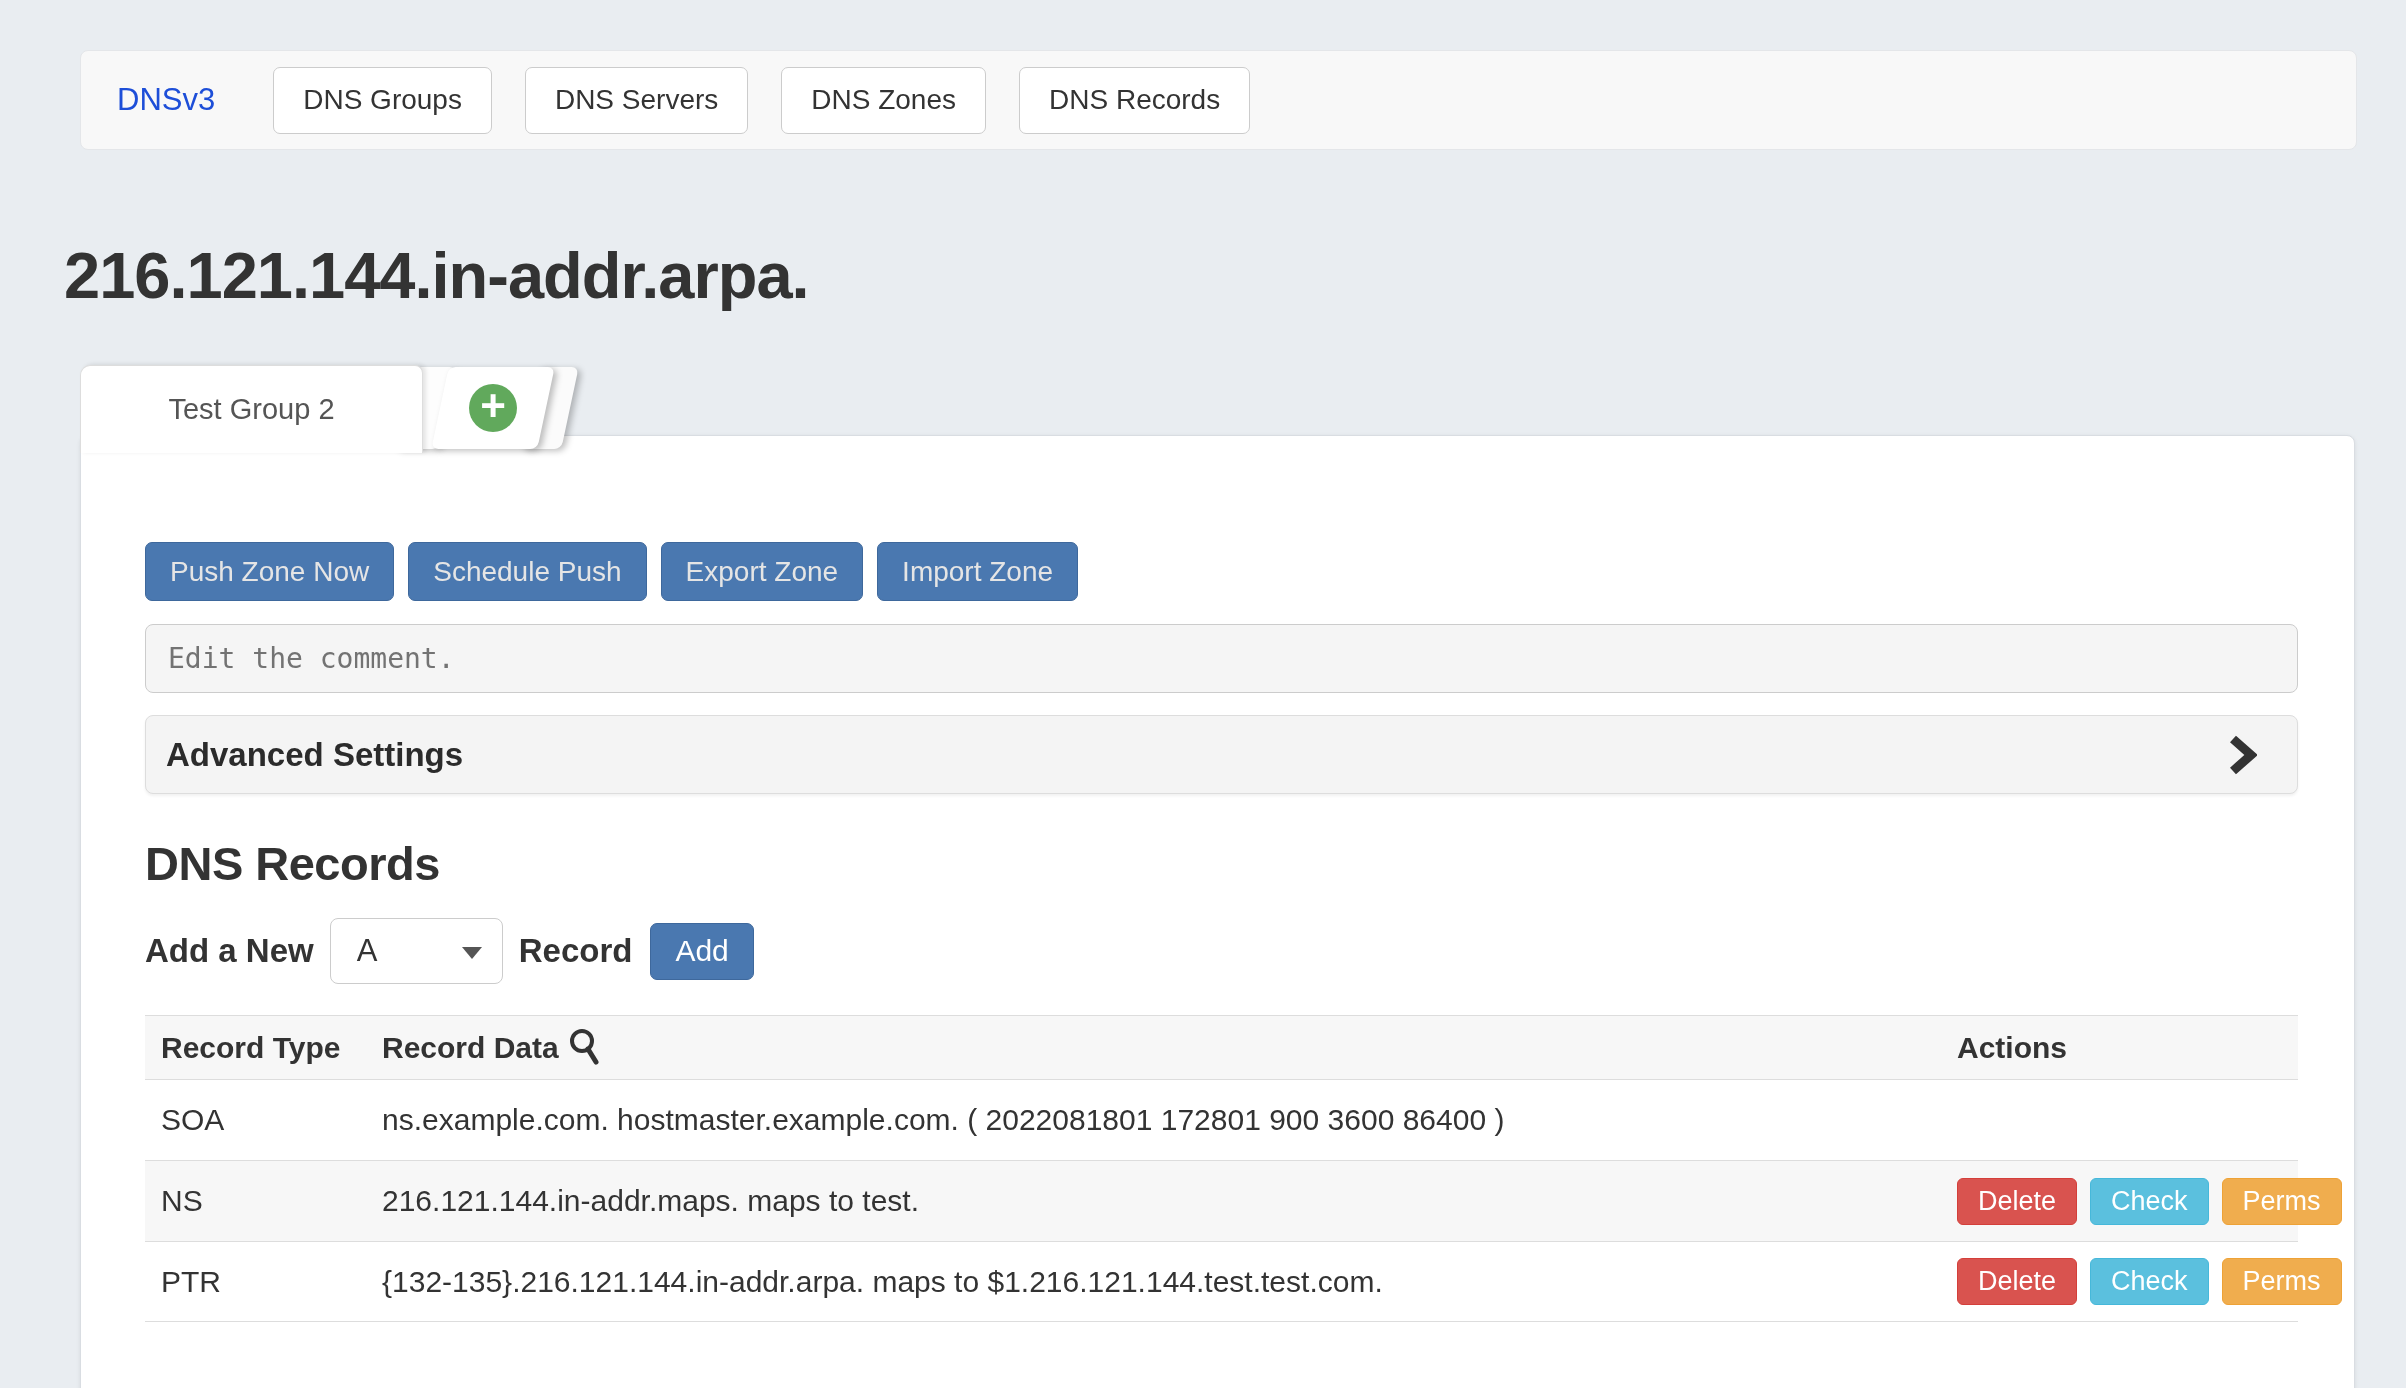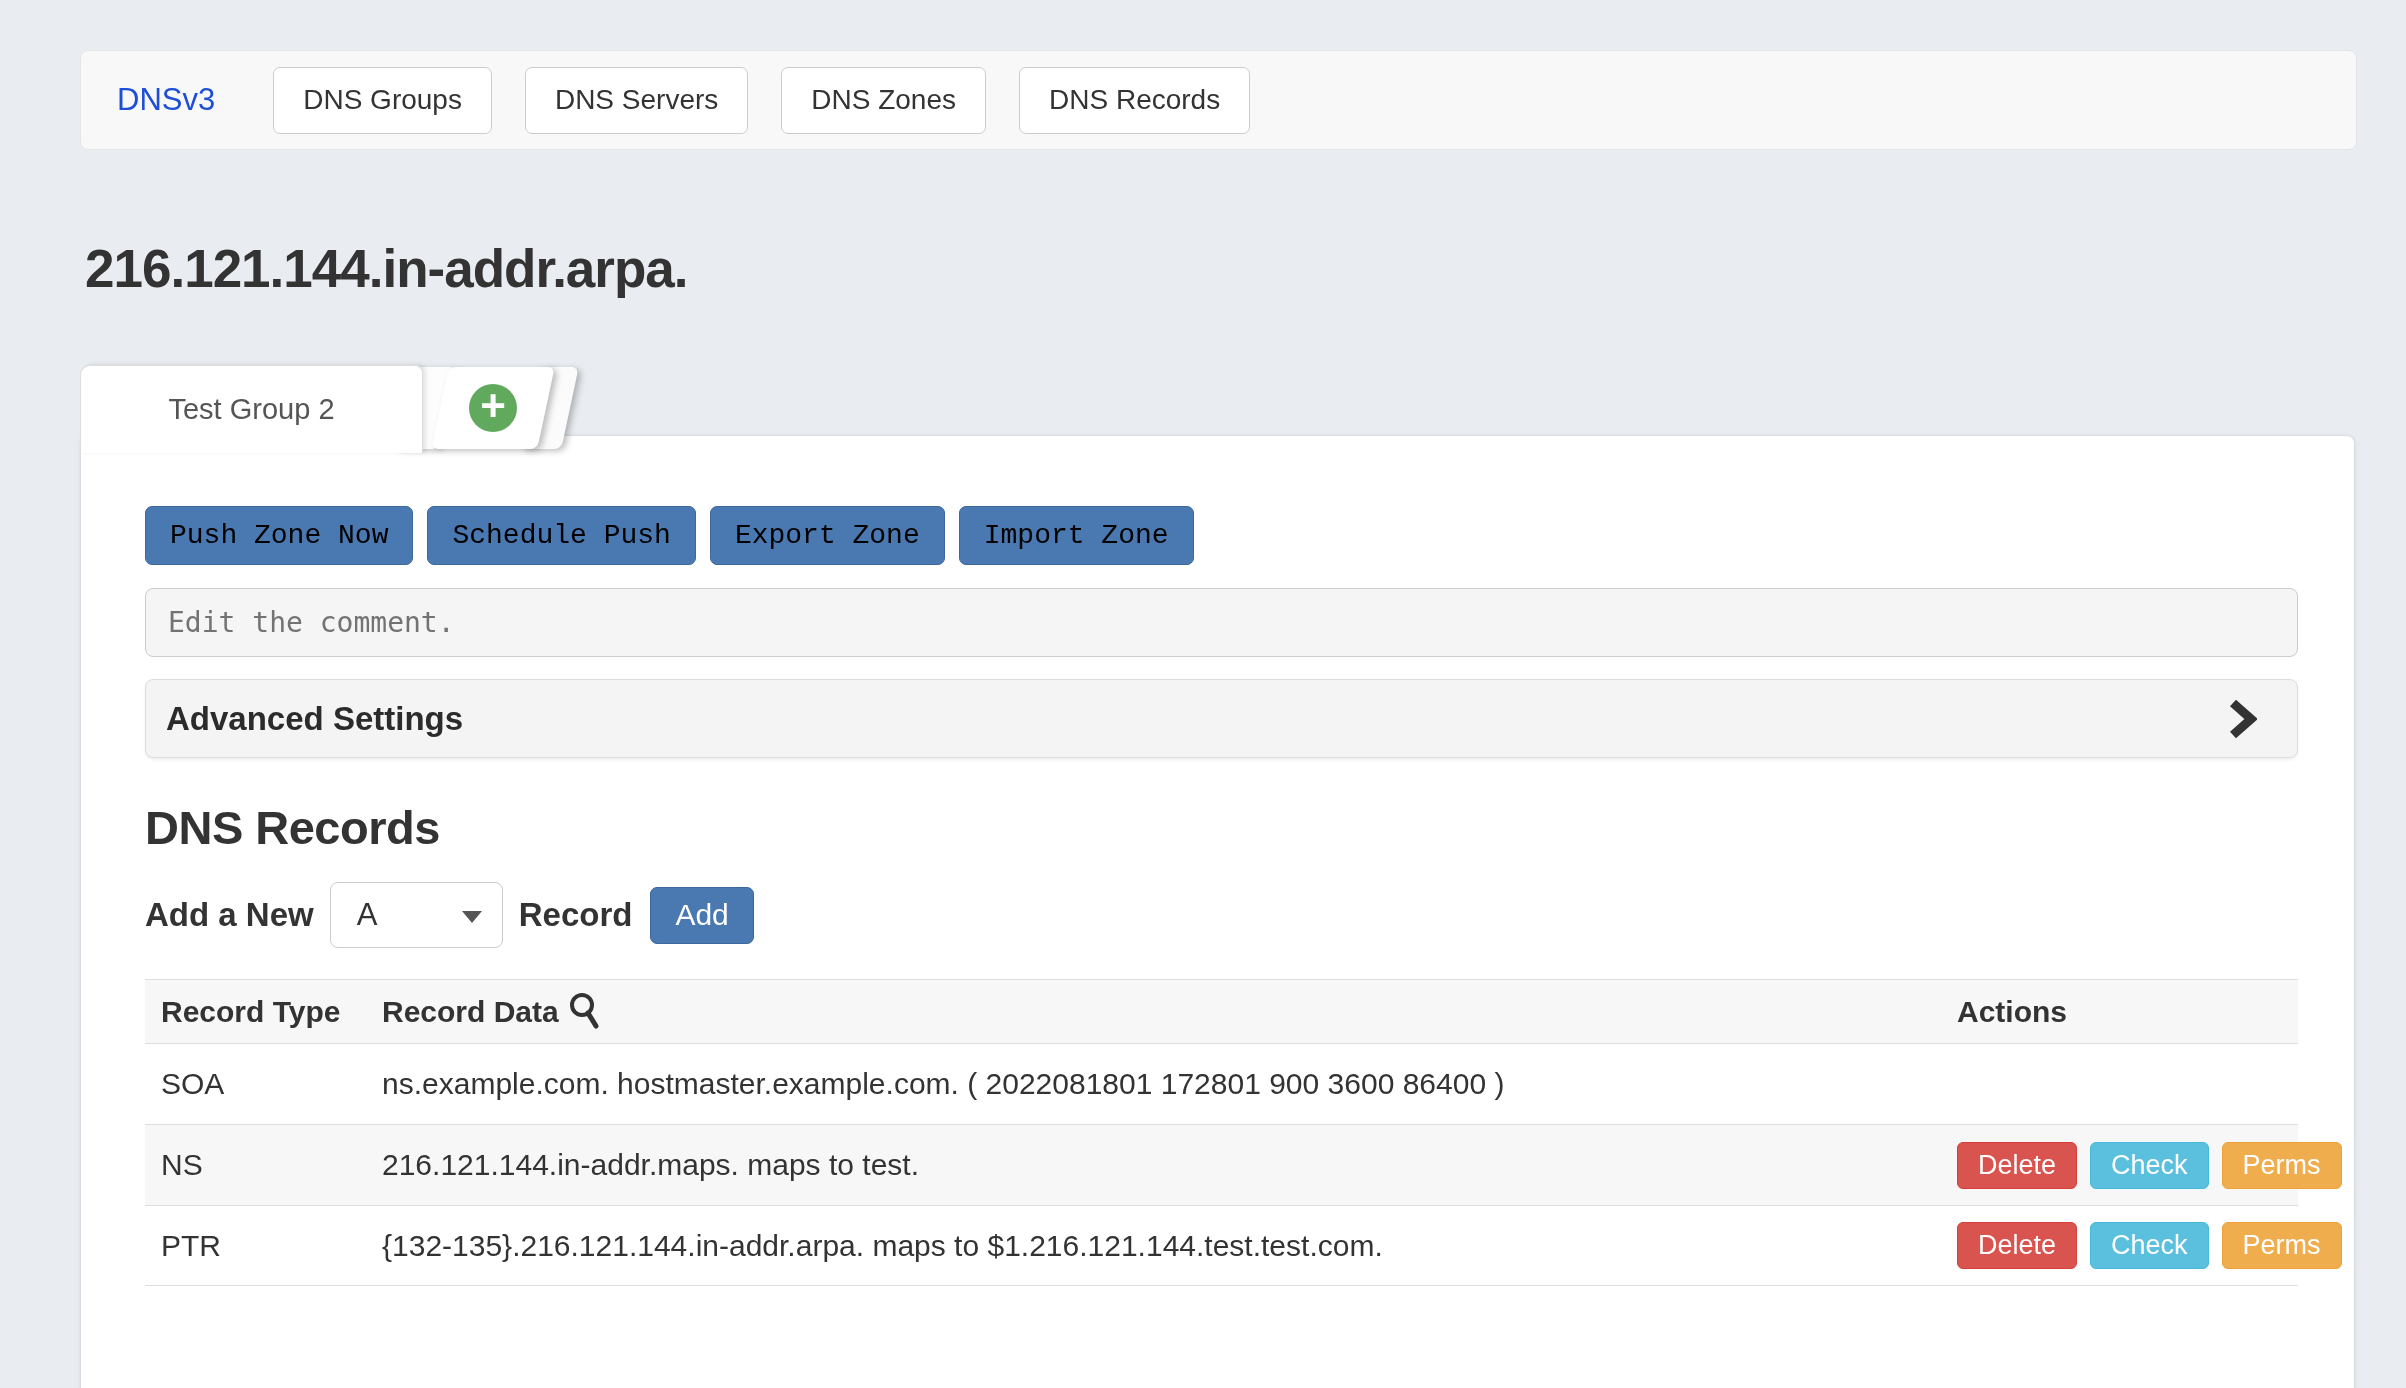--- a/index.html
+++ b/index.html
@@ -20,22 +20,22 @@
   .brand { font-size:31px; color:#1d4ed8; margin-left:36px; margin-right:58px; cursor:default; }
   .nav-btn {
     font-family:"Liberation Sans", sans-serif;
     font-size:28px; color:#333; background:#fff;
     border:1px solid #ccc; border-radius:7px;
     height:67px; padding:0 29px; margin-right:33px; cursor:pointer;
   }
 
   
   .page-title {
-    position:absolute; left:85px; top:238px;
-    font-size:53px; font-weight:700; letter-spacing:-1px; color:#333;
+    position:absolute; left:64px; top:238px;
+    font-size:65px; font-weight:700; letter-spacing:-1px; color:#333;
   }
 
   
   .tabbar { position:absolute; left:80px; top:365px; width:600px; height:90px; z-index:5; }
   .tab-active {
     position:absolute; left:0; top:0; width:343px; height:88px;
     background:#fff; border:1px solid #ddd; border-bottom:none;
     border-radius:10px 8px 0 0;
     box-shadow:3px -1px 4px rgba(0,0,0,0.10);
     display:flex; align-items:center; justify-content:center;
@@ -61,23 +61,23 @@
 
   
   .panel {
     position:absolute; left:80px; top:435px; width:2275px; height:1010px;
     background:#fff; border:1px solid #d9dde2; border-radius:8px;
     box-shadow:0 1px 4px rgba(0,0,0,0.08); z-index:2;
   }
 
   .zone-actions { margin:70px 0 0 64px; display:flex; }
   .btn-primary {
-    font-family:Liberation Mono, monospace;
-    background:#4a78b0; color:#000000; border:1px solid #3e689c; border-radius:7px;
-    font-size:28px; height:59px; padding:0 24px; margin-right:14px; cursor:pointer;
+    font-family:Liberation Sans, sans-serif;
+    background:#4a78b0; color:#e5e5e5; border:1px solid #3e689c; border-radius:7px;
+    font-size:28px; height:59px; padding:0 24px; margin-right:14px; cursor:pointer;margin-top:36px;
   }
 
   .comment-box {
     margin:23px 56px 0 64px; width:2153px; height:69px;
     background:#f5f5f5; border:1px solid #ccc; border-radius:8px;
     display:flex; align-items:center; padding:0 22px;
     font-family:"DejaVu Sans Mono", monospace; font-size:28px; color:#737373;
     cursor:text;
   }
 

